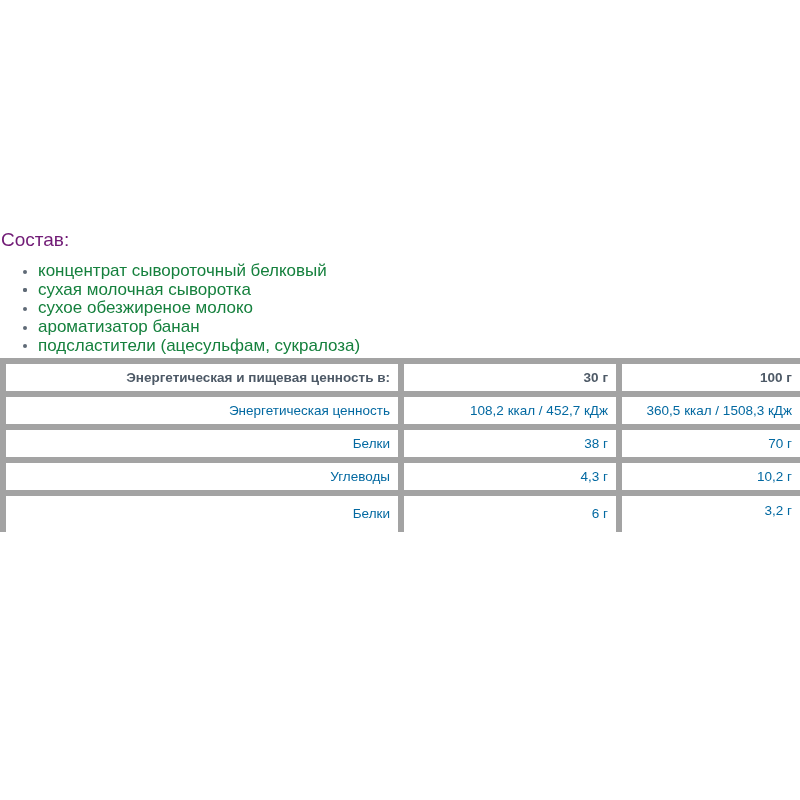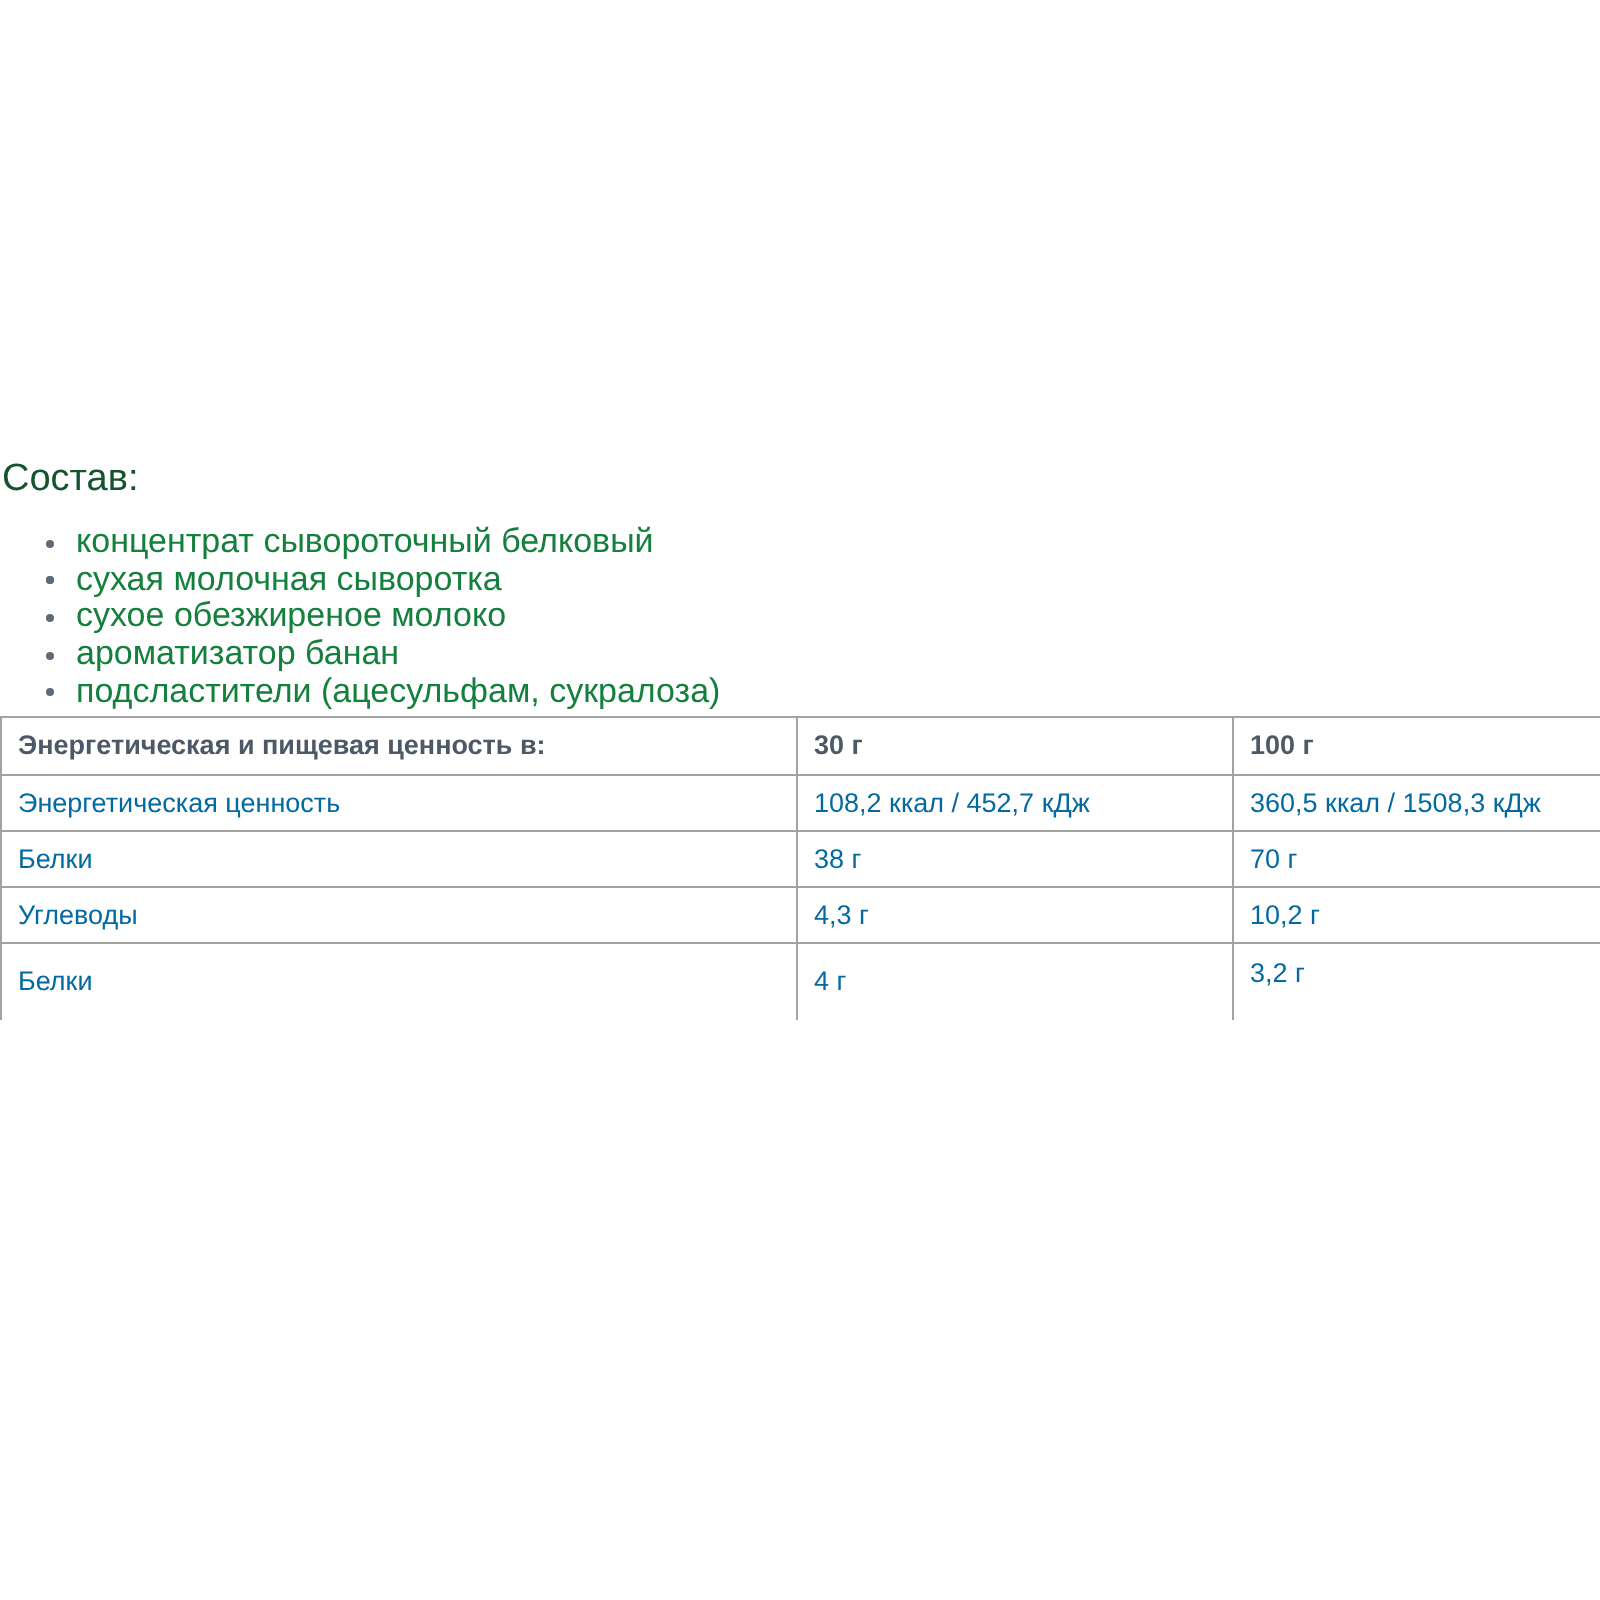--- a/index.html
+++ b/index.html
@@ -16,21 +16,21 @@
     position: relative;
     width: 800px;
     padding-top: 230px;
   }
   .composition-heading {
     margin: 0;
     padding: 0 0 0 1px;
     font-size: 19px;
     line-height: 20px;
     font-weight: 400;
-    color: #14532d;
+    color: #701a75;
   }
   ul.ingredients {
     list-style: none;
     margin: 12px 0 0 0;
     padding: 0 0 0 38px;
   }
   ul.ingredients li {
     position: relative;
     font-size: 17px;
     line-height: 18.7px;
@@ -49,26 +49,26 @@
     margin-top: 2px;
     width: 800px;
     border-collapse: collapse;
     table-layout: fixed;
   }
   table.nutrition col.c1 { width: 398px; }
   table.nutrition col.c2 { width: 218px; }
   table.nutrition col.c3 { width: 184px; }
   table.nutrition th,
   table.nutrition td {
-    border: 1px solid #a3a3a3;
+    border: 6px solid #a3a3a3;
     padding: 6px 8px;
     font-size: 13.5px;
     line-height: 15px;
     vertical-align: middle;
-    text-align: left;
+    text-align: right;
     overflow: hidden;
     white-space: nowrap;
   }
   table.nutrition th {
     color: #4d5966;
     font-weight: 700;
     height: 29px;
   }
   table.nutrition td {
     color: #0369a1;
@@ -143,19 +143,19 @@
         <td>38 г</td>
         <td>70 г</td>
       </tr>
       <tr>
         <td>Углеводы</td>
         <td>4,3 г</td>
         <td>10,2 г</td>
       </tr>
       <tr class="row-tall">
         <td>Белки</td>
-        <td>4 г</td>
+        <td>6 г</td>
         <td class="cell-top">3,2 г</td>
       </tr>
     </tbody>
   </table>
 
 </div>
 
 </body></html>

